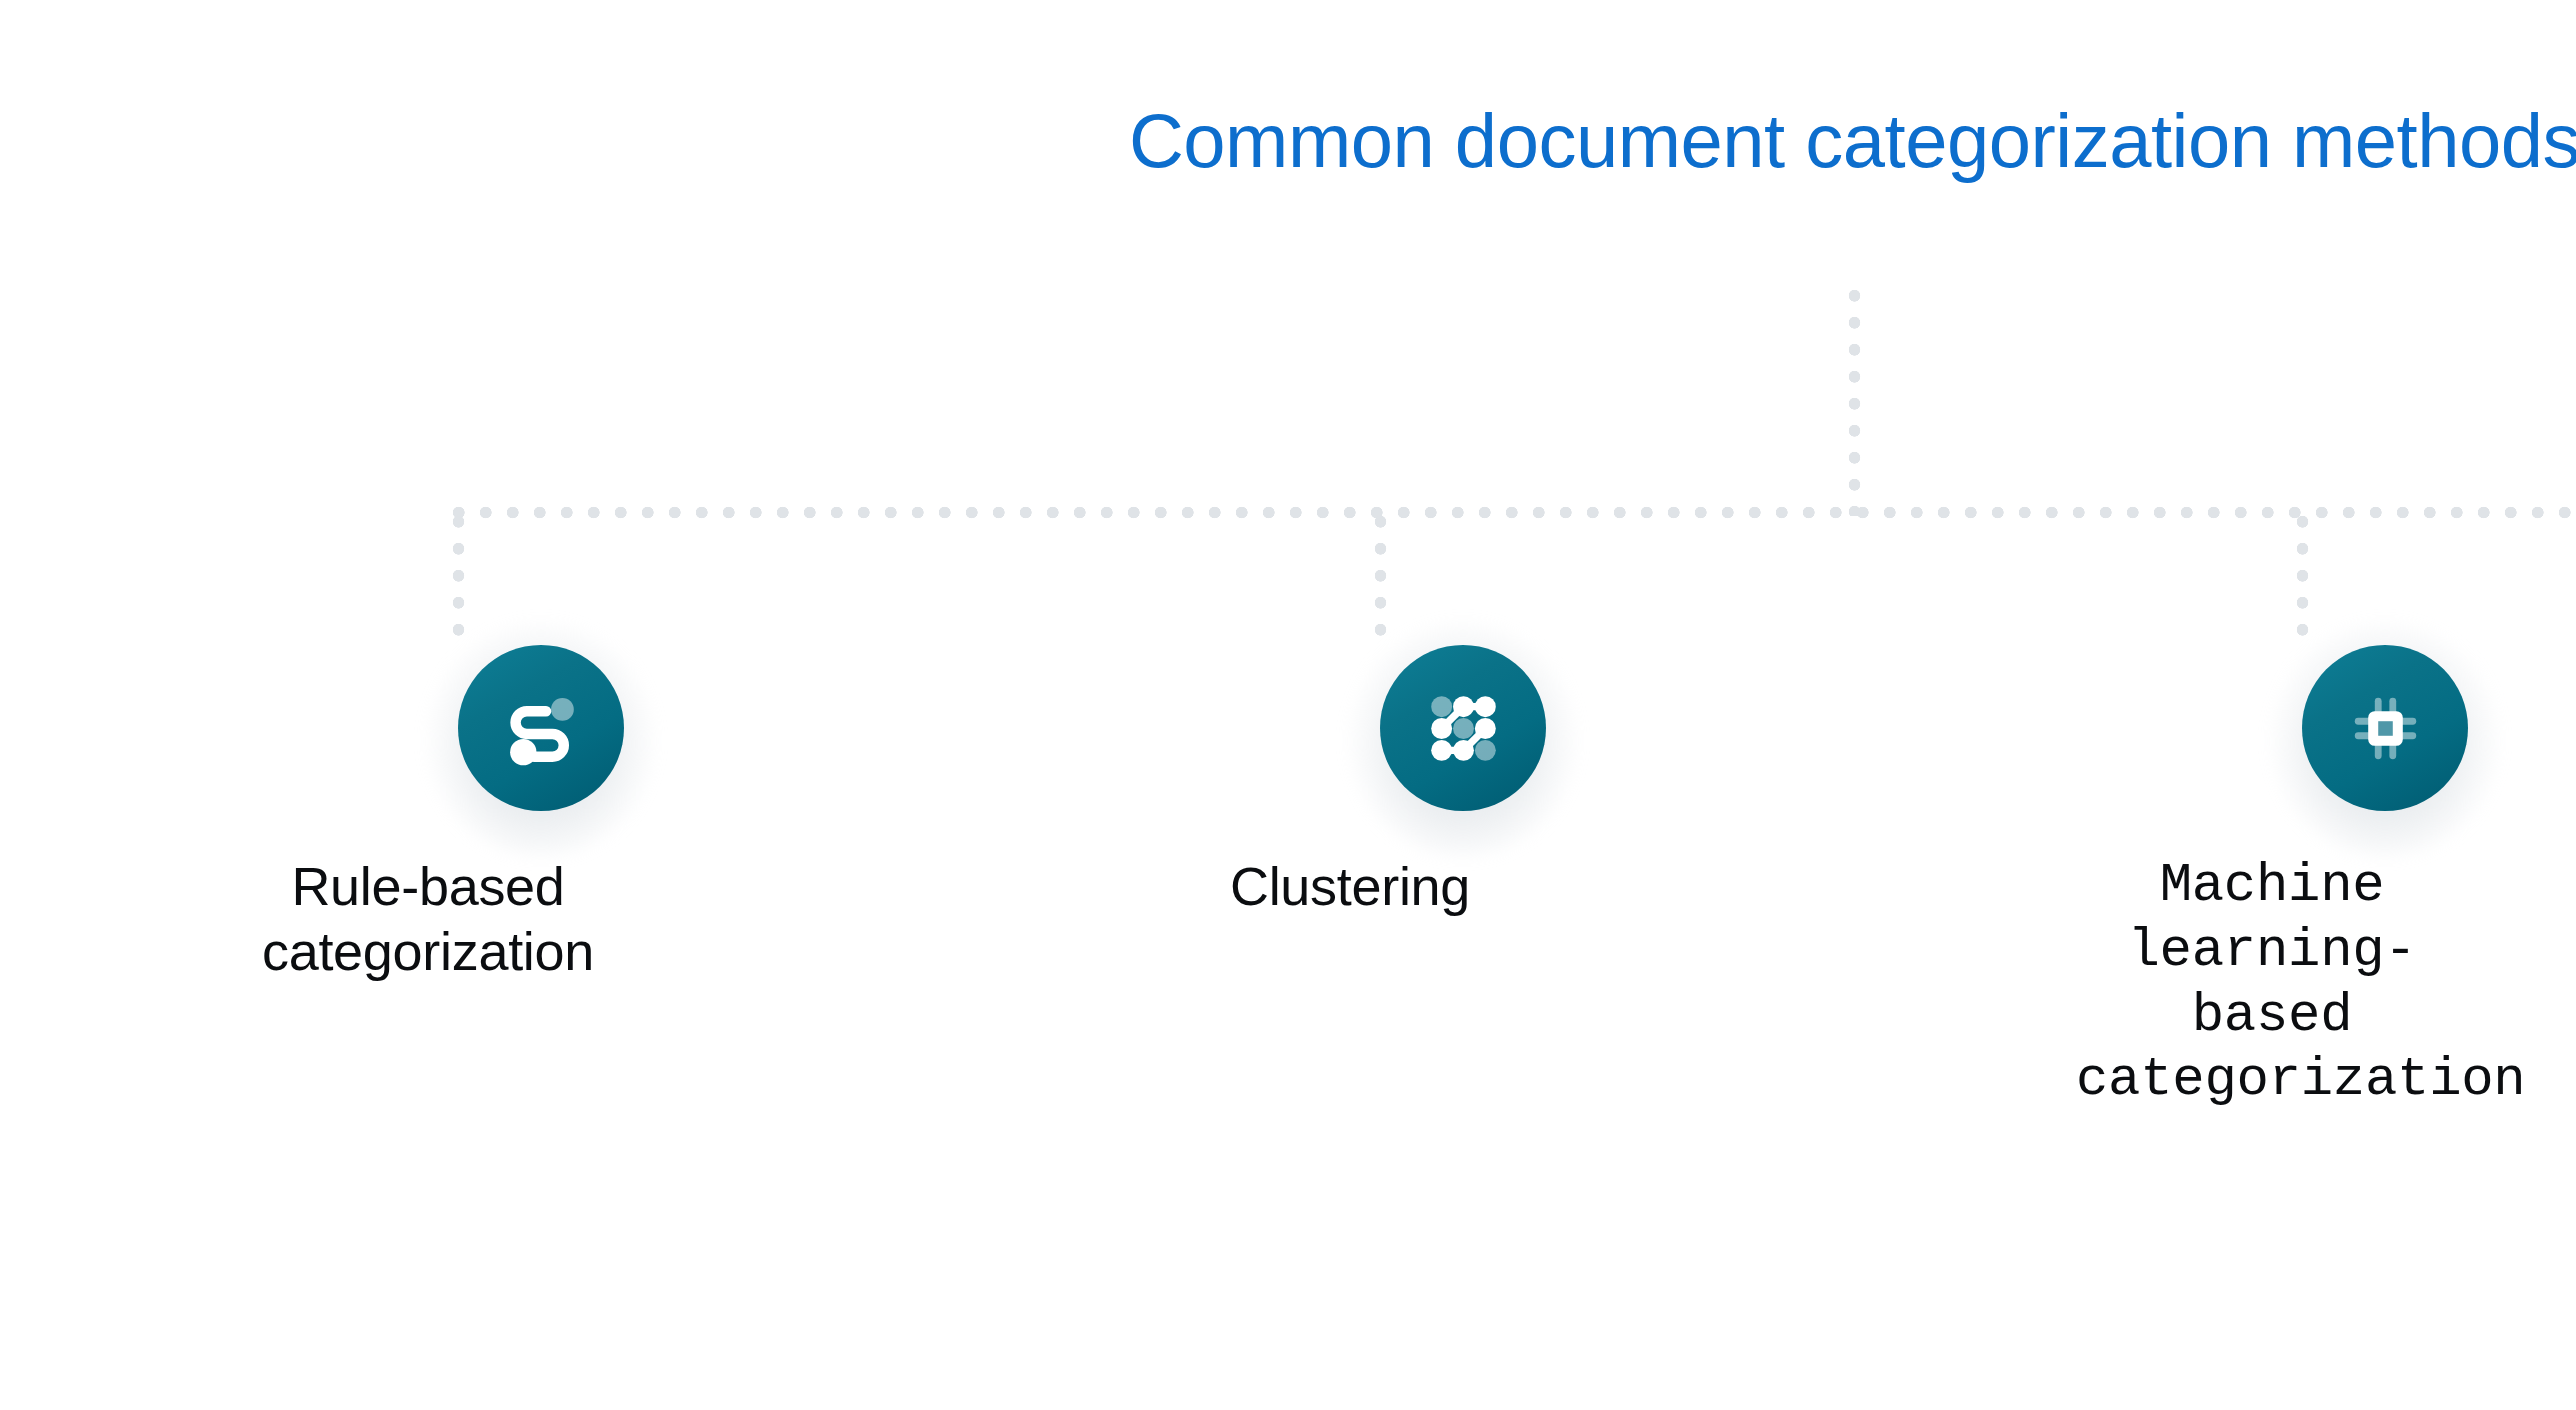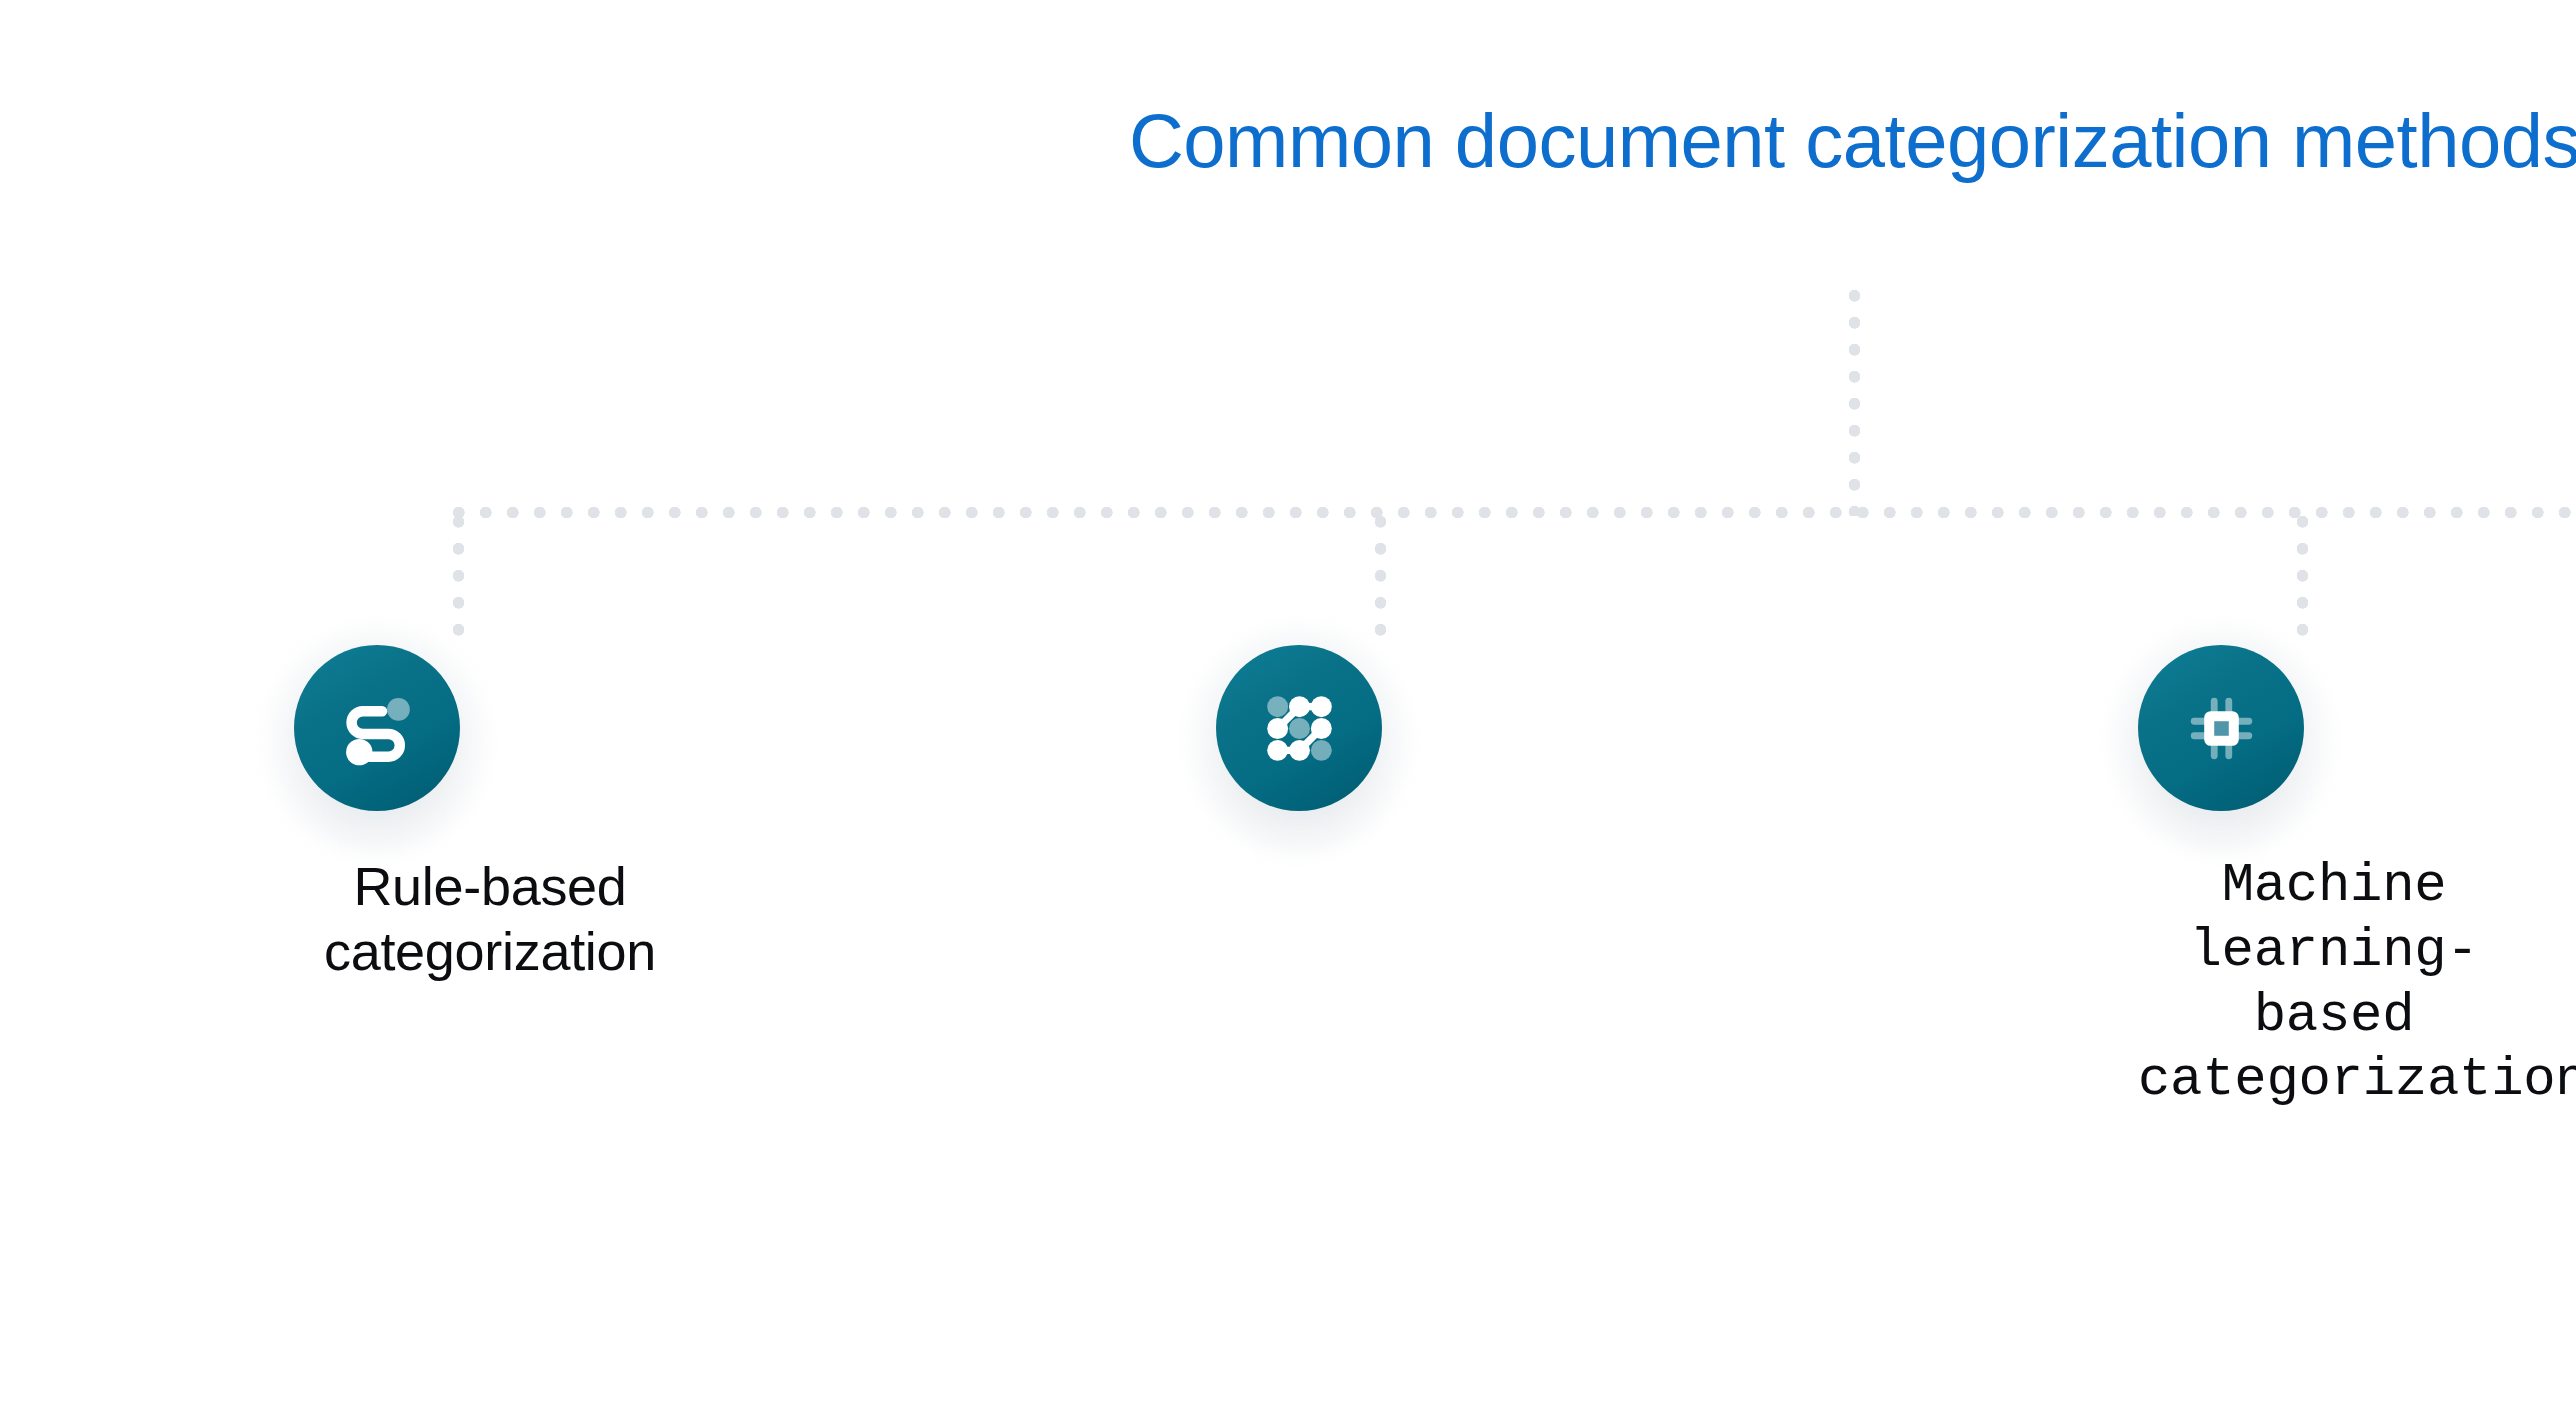--- a/index.html
+++ b/index.html
@@ -58,21 +58,21 @@
   }
 
   
   .node {
     position: absolute;
     top: 645px;
     width: 330px;
     margin-left: -165px;
     display: flex;
     flex-direction: column;
-    align-items: flex-start;
+    align-items: flex-end;
   }
 
   .bubble-wrap {
     position: relative;
     width: 166px;
     height: 166px;
   }
 
   .bubble-glow {
     position: absolute;
@@ -171,20 +171,23 @@
             <circle cx="50" cy="26" r="11.5" fill="#ffffff"></circle>
             <circle cx="74" cy="26" r="11.5" fill="#ffffff"></circle>
             <circle cx="26" cy="50" r="11.5" fill="#ffffff"></circle>
             <circle cx="74" cy="50" r="11.5" fill="#ffffff"></circle>
             <circle cx="26" cy="74" r="11.5" fill="#ffffff"></circle>
             <circle cx="50" cy="74" r="11.5" fill="#ffffff"></circle>
           </svg>
         </span>
       </div>
     </div>
+    <div class="label">
+      <span>Clustering</span>
+    </div>
   </div>
 
   <div class="node" style="left:2303px;font-family:Liberation Mono, monospace;">
     <div class="bubble-wrap">
       <div class="bubble-glow"></div>
       <div class="bubble">
         <span>
           <svg viewBox="0 0 100 100" xmlns="http://www.w3.org/2000/svg">
             <g stroke="#ffffff" stroke-opacity="0.45" stroke-width="7.5" stroke-linecap="round">
               <line x1="42" y1="20" x2="42" y2="80"></line>

